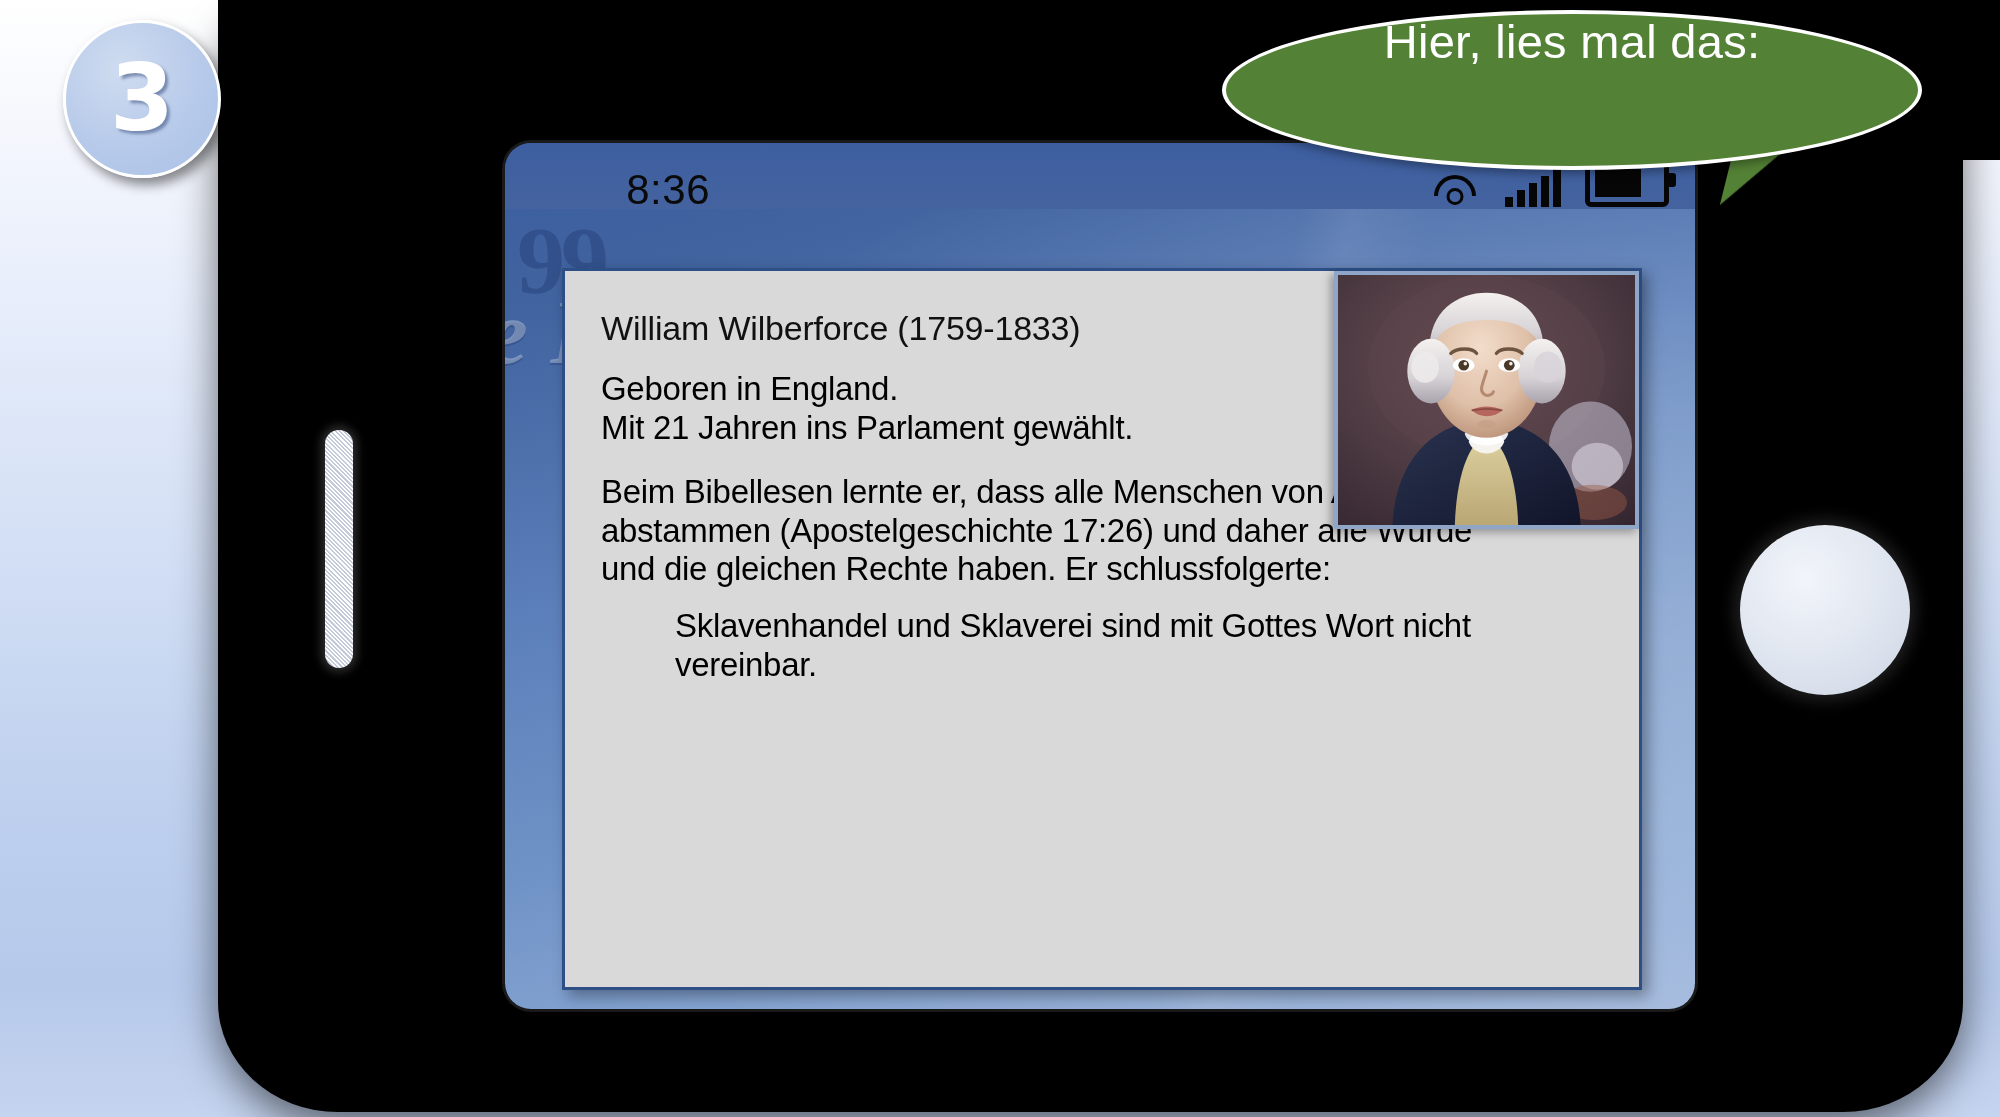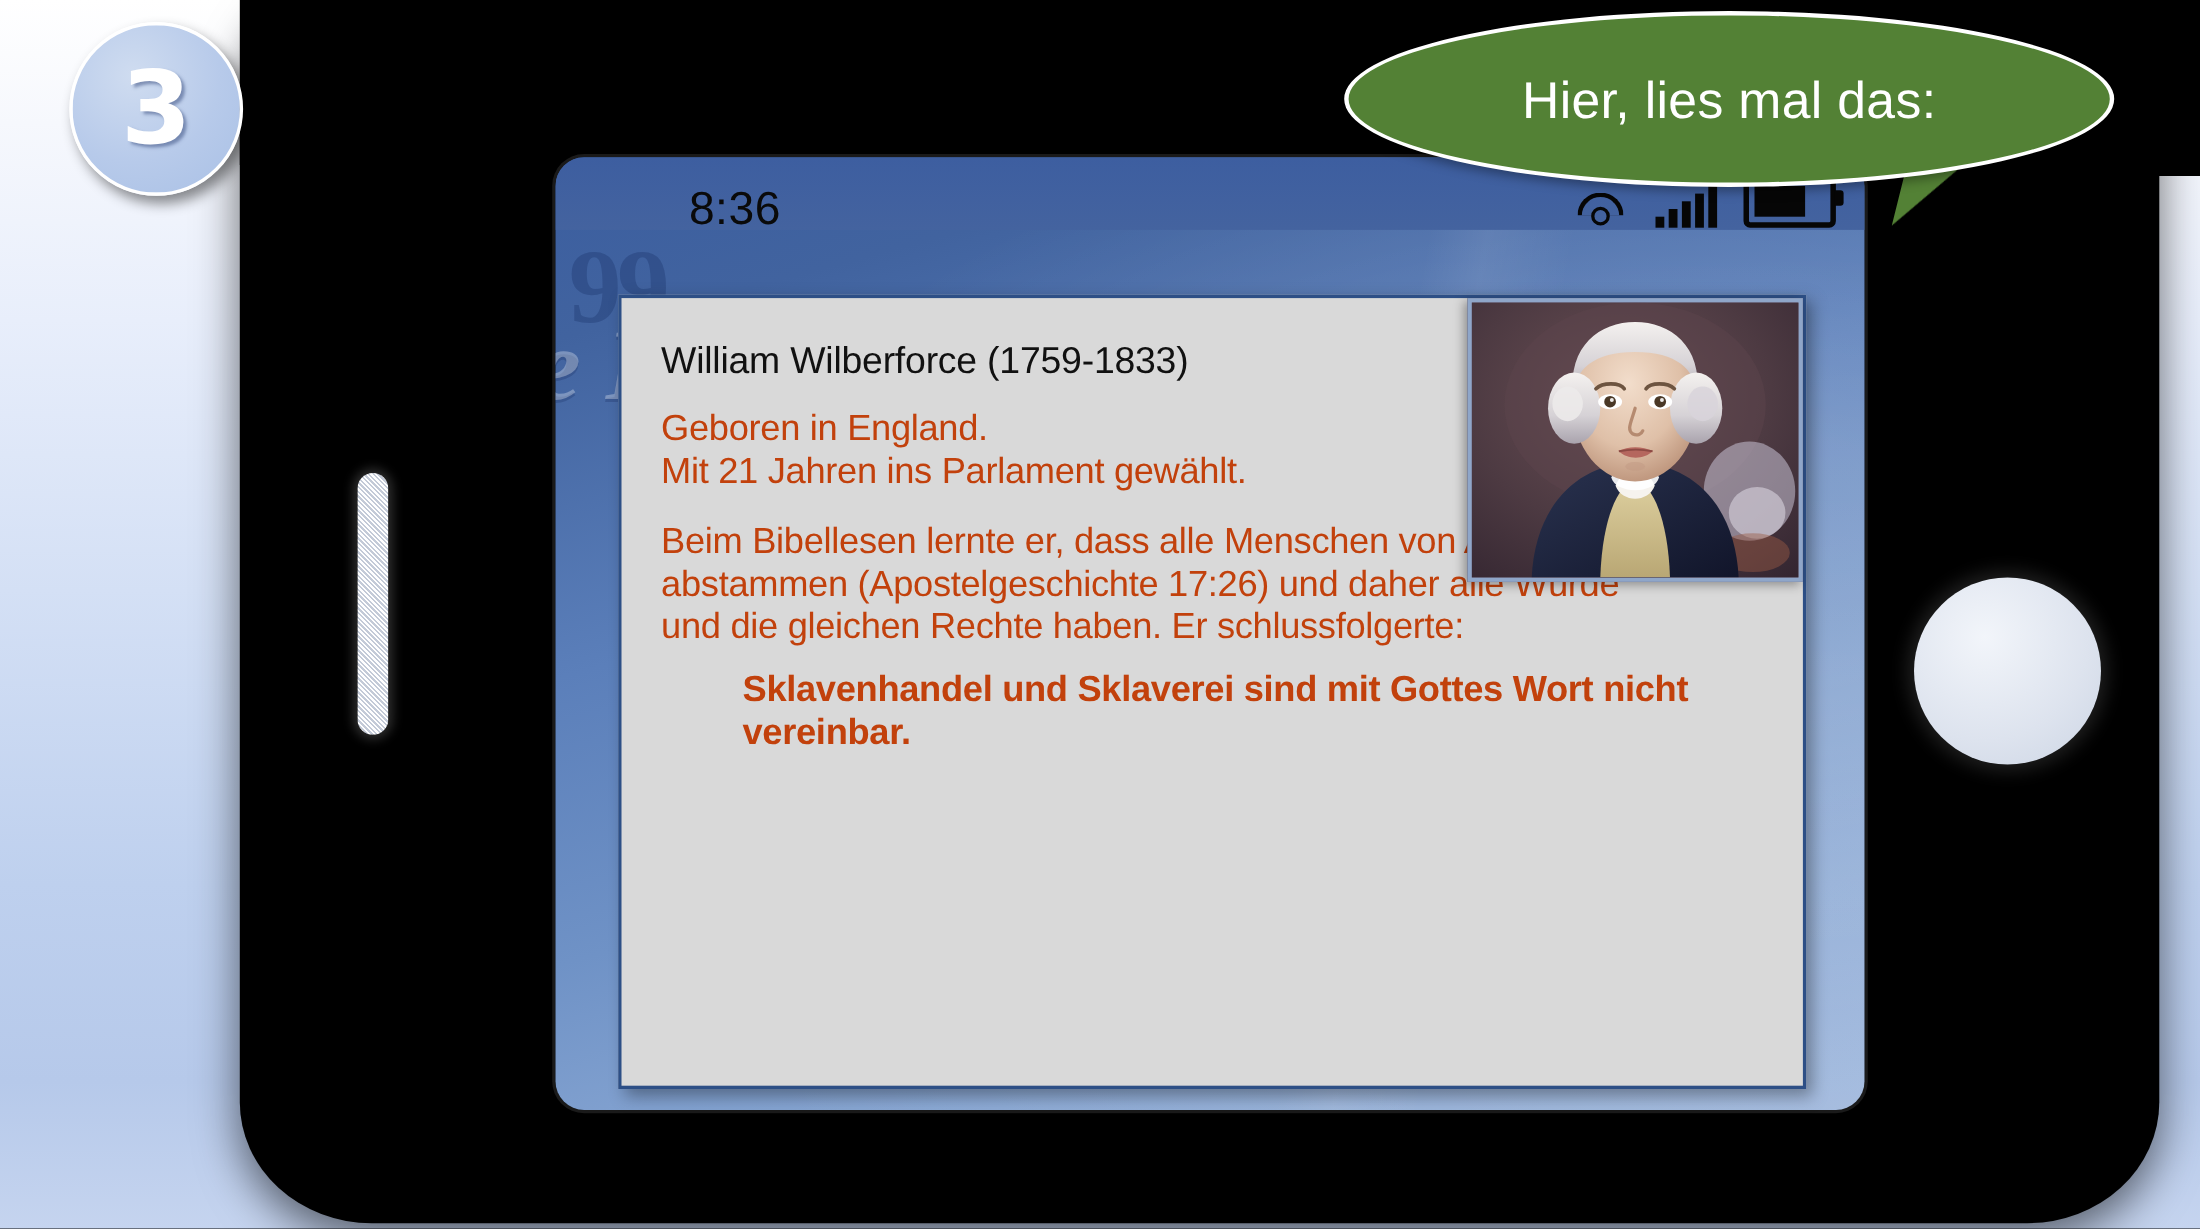--- a/index.html
+++ b/index.html
@@ -122,25 +122,25 @@
   .card{
     position:absolute;left:562px;top:268px;width:1080px;height:722px;
     background:#d9d9d9;border:3px solid #2d4f86;
     box-shadow:6px 6px 14px rgba(0,0,0,.35);
     box-sizing:border-box;padding:30px 34px 0 36px;
   }
   .card-title{
     font-size:34px;font-weight:normal;color:#111;margin:8px 0 22px 0;letter-spacing:-.2px;
   }
   .card p{
-    margin:0 0 18px 0;font-size:33px;line-height:1.17;color:#c2410c;letter-spacing:-.3px;
+    margin:0 0 18px 0;font-size:33px;line-height:1.17;color:#000000;letter-spacing:-.3px;
   }
   .card p.tight{margin-bottom:26px;}
   .card p.quote{
-    font-weight:bold;margin:0 0 24px 74px;font-size:33px;line-height:1.17;
+    font-weight:normal;margin:0 0 24px 74px;font-size:33px;line-height:1.17;
   }
   .portrait{
     position:absolute;right:0;top:0;width:305px;height:258px;
     border:4px solid #8fa6c9;box-sizing:border-box;overflow:hidden;
     box-shadow:-3px 3px 9px rgba(0,0,0,.35);
     background:#4a3540;
   }
   .portrait svg{display:block;width:100%;height:100%;}
 
   
@@ -155,21 +155,21 @@
     font-family:"DejaVu Sans",sans-serif;font-weight:bold;font-size:92px;color:#ffffff;
     text-shadow:3px 3px 3px rgba(60,80,130,.55);
     line-height:1;
   }
 
   
   .bubble-wrap{position:absolute;left:1222px;top:10px;width:700px;height:200px;}
   .bubble{
     position:absolute;left:0;top:0;width:700px;height:160px;border-radius:50%/50%;
     background:#538135;border:4px solid #ffffff;box-sizing:border-box;
-    display:flex;align-items:center;justify-content:center;
+    display:flex;align-items:flex-start;justify-content:center;
     box-shadow:0 4px 10px rgba(0,0,0,.35);
   }
   .bubble span{
     color:#ffffff;font-size:47px;letter-spacing:.3px;white-space:nowrap;
   }
   .bubble-tail{
     position:absolute;left:508px;top:112px;width:0;height:0;
     border-left:46px solid #538135;border-top:26px solid transparent;border-bottom:64px solid transparent;
     transform:rotate(14deg);
     filter:drop-shadow(1px 2px 2px rgba(0,0,0,.3));

